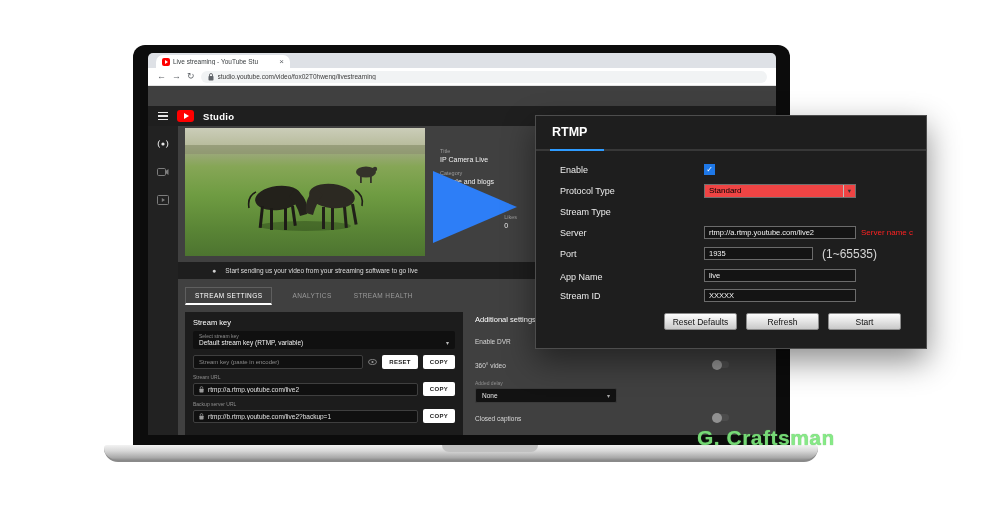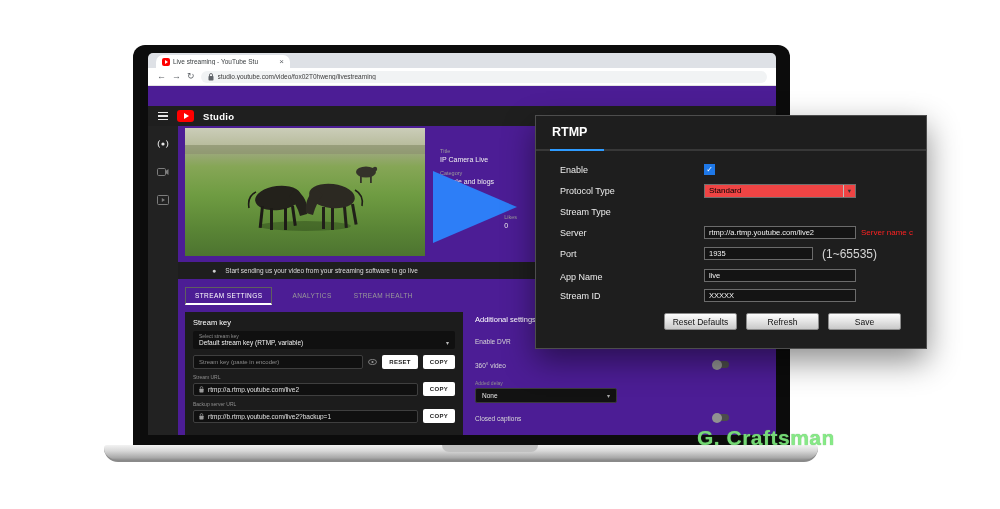--- a/index.html
+++ b/index.html
@@ -28,21 +28,21 @@
   .tab-title { font-size:6.5px; color:#3c4043; white-space:nowrap; overflow:hidden; flex:1; }
   .tab-close { font-size:8px; color:#5f6368; line-height:1; }
   .addrbar { height:18px; background:#fff; display:flex; align-items:center; gap:6px; padding:0 9px;
     border-bottom:1px solid #e3e3e3; flex:none; }
   .navic { font-size:9px; color:#5f6368; line-height:1; }
   .urlbox { flex:1; height:12px; background:#f1f3f4; border-radius:7px; display:flex; align-items:center;
     gap:4px; padding:0 7px; }
   .url-text { font-size:6.5px; color:#3b3b3b; white-space:nowrap; overflow:hidden; }
 
   
-  .content { flex:1; position:relative; background:#4c1d95; overflow:hidden; }
+  .content { flex:1; position:relative; background:#404040; overflow:hidden; }
   .masthead { position:absolute; left:0; right:0; top:20px; height:20px; background:#1f1f1f;
     display:flex; align-items:center; gap:9px; padding:0 10px; }
   .burger { width:10px; height:8px; display:flex; flex-direction:column; justify-content:space-between; }
   .burger i { display:block; height:1.4px; background:#e8e8e8; }
   .ytlogo { width:17px; height:12px; background:#f00; border-radius:3px; position:relative; flex:none; }
   .ytlogo::after { content:""; position:absolute; left:6.5px; top:3px; border-left:5px solid #fff;
     border-top:3px solid transparent; border-bottom:3px solid transparent; }
   .brand { color:#fff; font-weight:bold; font-size:9.5px; letter-spacing:.3px; }
 
   .sidebar { position:absolute; left:0; top:40px; bottom:0; width:30px; background:#222;
@@ -383,19 +383,19 @@
     </div>
 
     <div class="drow" style="top:172px;">
       <span class="dlabel">Stream ID</span>
       <input class="dinput" type="text" value="XXXXX" style="">
     </div>
 
     <div class="dbuttons">
       <button class="dbtn">Reset Defaults</button>
       <button class="dbtn">Refresh</button>
-      <button class="dbtn">Save</button>
+      <button class="dbtn">Start</button>
     </div>
   </div>
 
   <div class="watermark">G. Craftsman</div>
 
 </div>
 
 </body></html>

